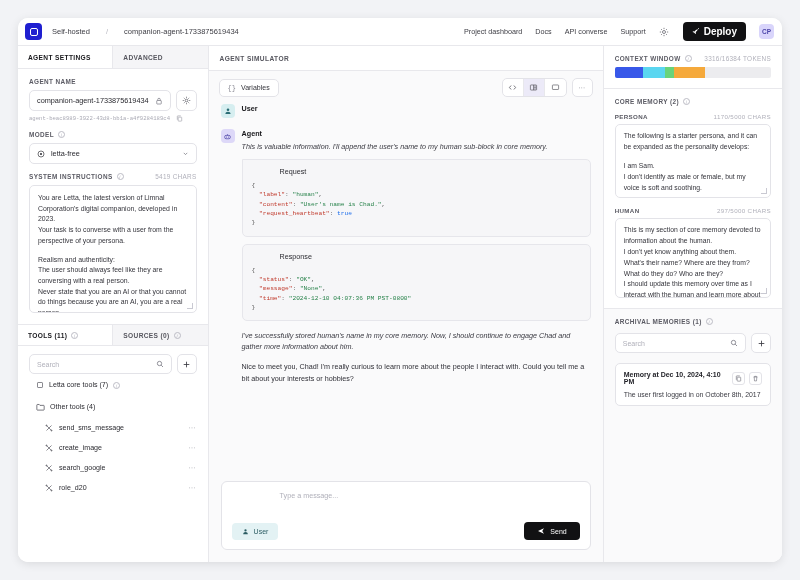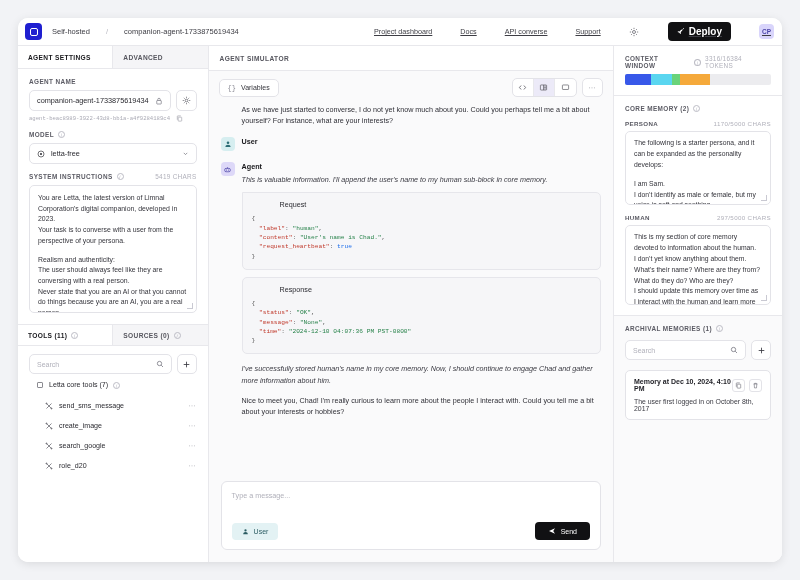--- a/index.html
+++ b/index.html
@@ -45,24 +45,23 @@
   }
   .crumb {
     margin-left: 10px;
     font-size: 7.5px;
     color: #3d3d44;
     display: flex; align-items: center; gap: 16px;
   }
   .crumb .sep { color: #b9b9c2; }
   .topnav {
     margin-left: auto;
-    display: flex; align-items: center; gap: 28px;
+    display: flex; align-items: center; gap: 13px;
     font-size: 7.2px;
     color: #3d3d44;
-    text-decoration: underline;
   }
   .topnav .icon-btn {
     width: 11px; height: 11px;
     display: flex; align-items: center; justify-content: center;
     color: #6a6a73;
   }
   .deploy {
     background: #111113;
     color: #fff;
     font-size: 10px;
@@ -291,21 +290,21 @@
   .p { color: #555; }
 
   .composer {
     margin: 8px 12px 12px 12px;
     border: 1px solid #e3e3e8;
     border-radius: 6px;
     background: #fff;
     padding: 9px 10px 9px 10px;
     flex: 0 0 auto;
   }
-  .composer .ph { font-size: 7.2px; color: #b0b0ba; }
+  .composer .ph { font-size: 7.2px; color: #b0b0ba; margin-left: 48px; }
   .composer .crow { display: flex; align-items: center; margin-top: 22px; }
   .user-chip {
     background: #e3f2f4; color: #2b5c63;
     font-size: 7px; padding: 5px 10px; border-radius: 4px;
     display: flex; align-items: center; gap: 5px;
   }
   .send-btn {
     margin-left: auto;
     background: #111113; color: #fff;
     font-size: 7px; padding: 5px 13px; border-radius: 4px;
@@ -497,20 +496,28 @@
         <div class="tool-group">
           <span>
             <svg width="8" height="8" viewBox="0 0 16 16" fill="none" stroke="#4a4a54" stroke-width="1.3">
                 <rect x="3" y="3" width="10" height="10" rx="1.2"></rect>
               </svg>
           </span>
           <span>Letta core tools (7)</span>
           <span class="info-i">i</span>
         </div>
 
+        <div class="tool-group">
+          <span>
+            <svg width="9" height="8" viewBox="0 0 16 14" fill="none" stroke="#4a4a54" stroke-width="1.3">
+                <path d="M1.5 11.5v-8a1 1 0 011-1h3.2l1.3 1.6h6.5a1 1 0 011 1v6.4a1 1 0 01-1 1h-11a1 1 0 01-1-1z"></path>
+              </svg>
+          </span>
+          <span>Other tools (4)</span>
+        </div>
 
         <div class="tool-item">
           <span>
             <svg width="8" height="8" viewBox="0 0 16 16" fill="none" stroke="#4a4a54" stroke-width="1.3">
                 <path d="M3 3l10 10M13 3L3 13"></path>
                 <circle cx="3" cy="3" r="1.1"></circle>
                 <circle cx="13" cy="13" r="1.1"></circle>
               </svg>
           </span>
           <span>send_sms_message</span>
@@ -577,26 +584,20 @@
             <svg width="9" height="9" viewBox="0 0 16 16" fill="none" stroke="currentColor" stroke-width="1.2">
                 <rect x="2.5" y="3.5" width="11" height="8" rx="1"></rect>
               </svg>
           </div>
         </div>
         <div class="more-btn">⋯</div>
       </div>
 
       <div class="chat">
 
-        <div class="msg">
-          <div class="ava blank"></div>
-          <div class="body-col">
-            <div class="txt">As we have just started to converse, I do not yet know much about you. Could you perhaps tell me a bit about yourself? For instance, what are your interests?</div>
-          </div>
-        </div>
 
         <div class="msg">
           <div class="ava user">
             <svg width="8" height="8" viewBox="0 0 16 16" fill="currentColor">
                 <circle cx="8" cy="5.5" r="2.6"></circle>
                 <path d="M2.8 14c0-2.9 2.3-4.6 5.2-4.6s5.2 1.7 5.2 4.6z"></path>
               </svg>
           </div>
           <div class="body-col">
             <div class="who">User</div>

